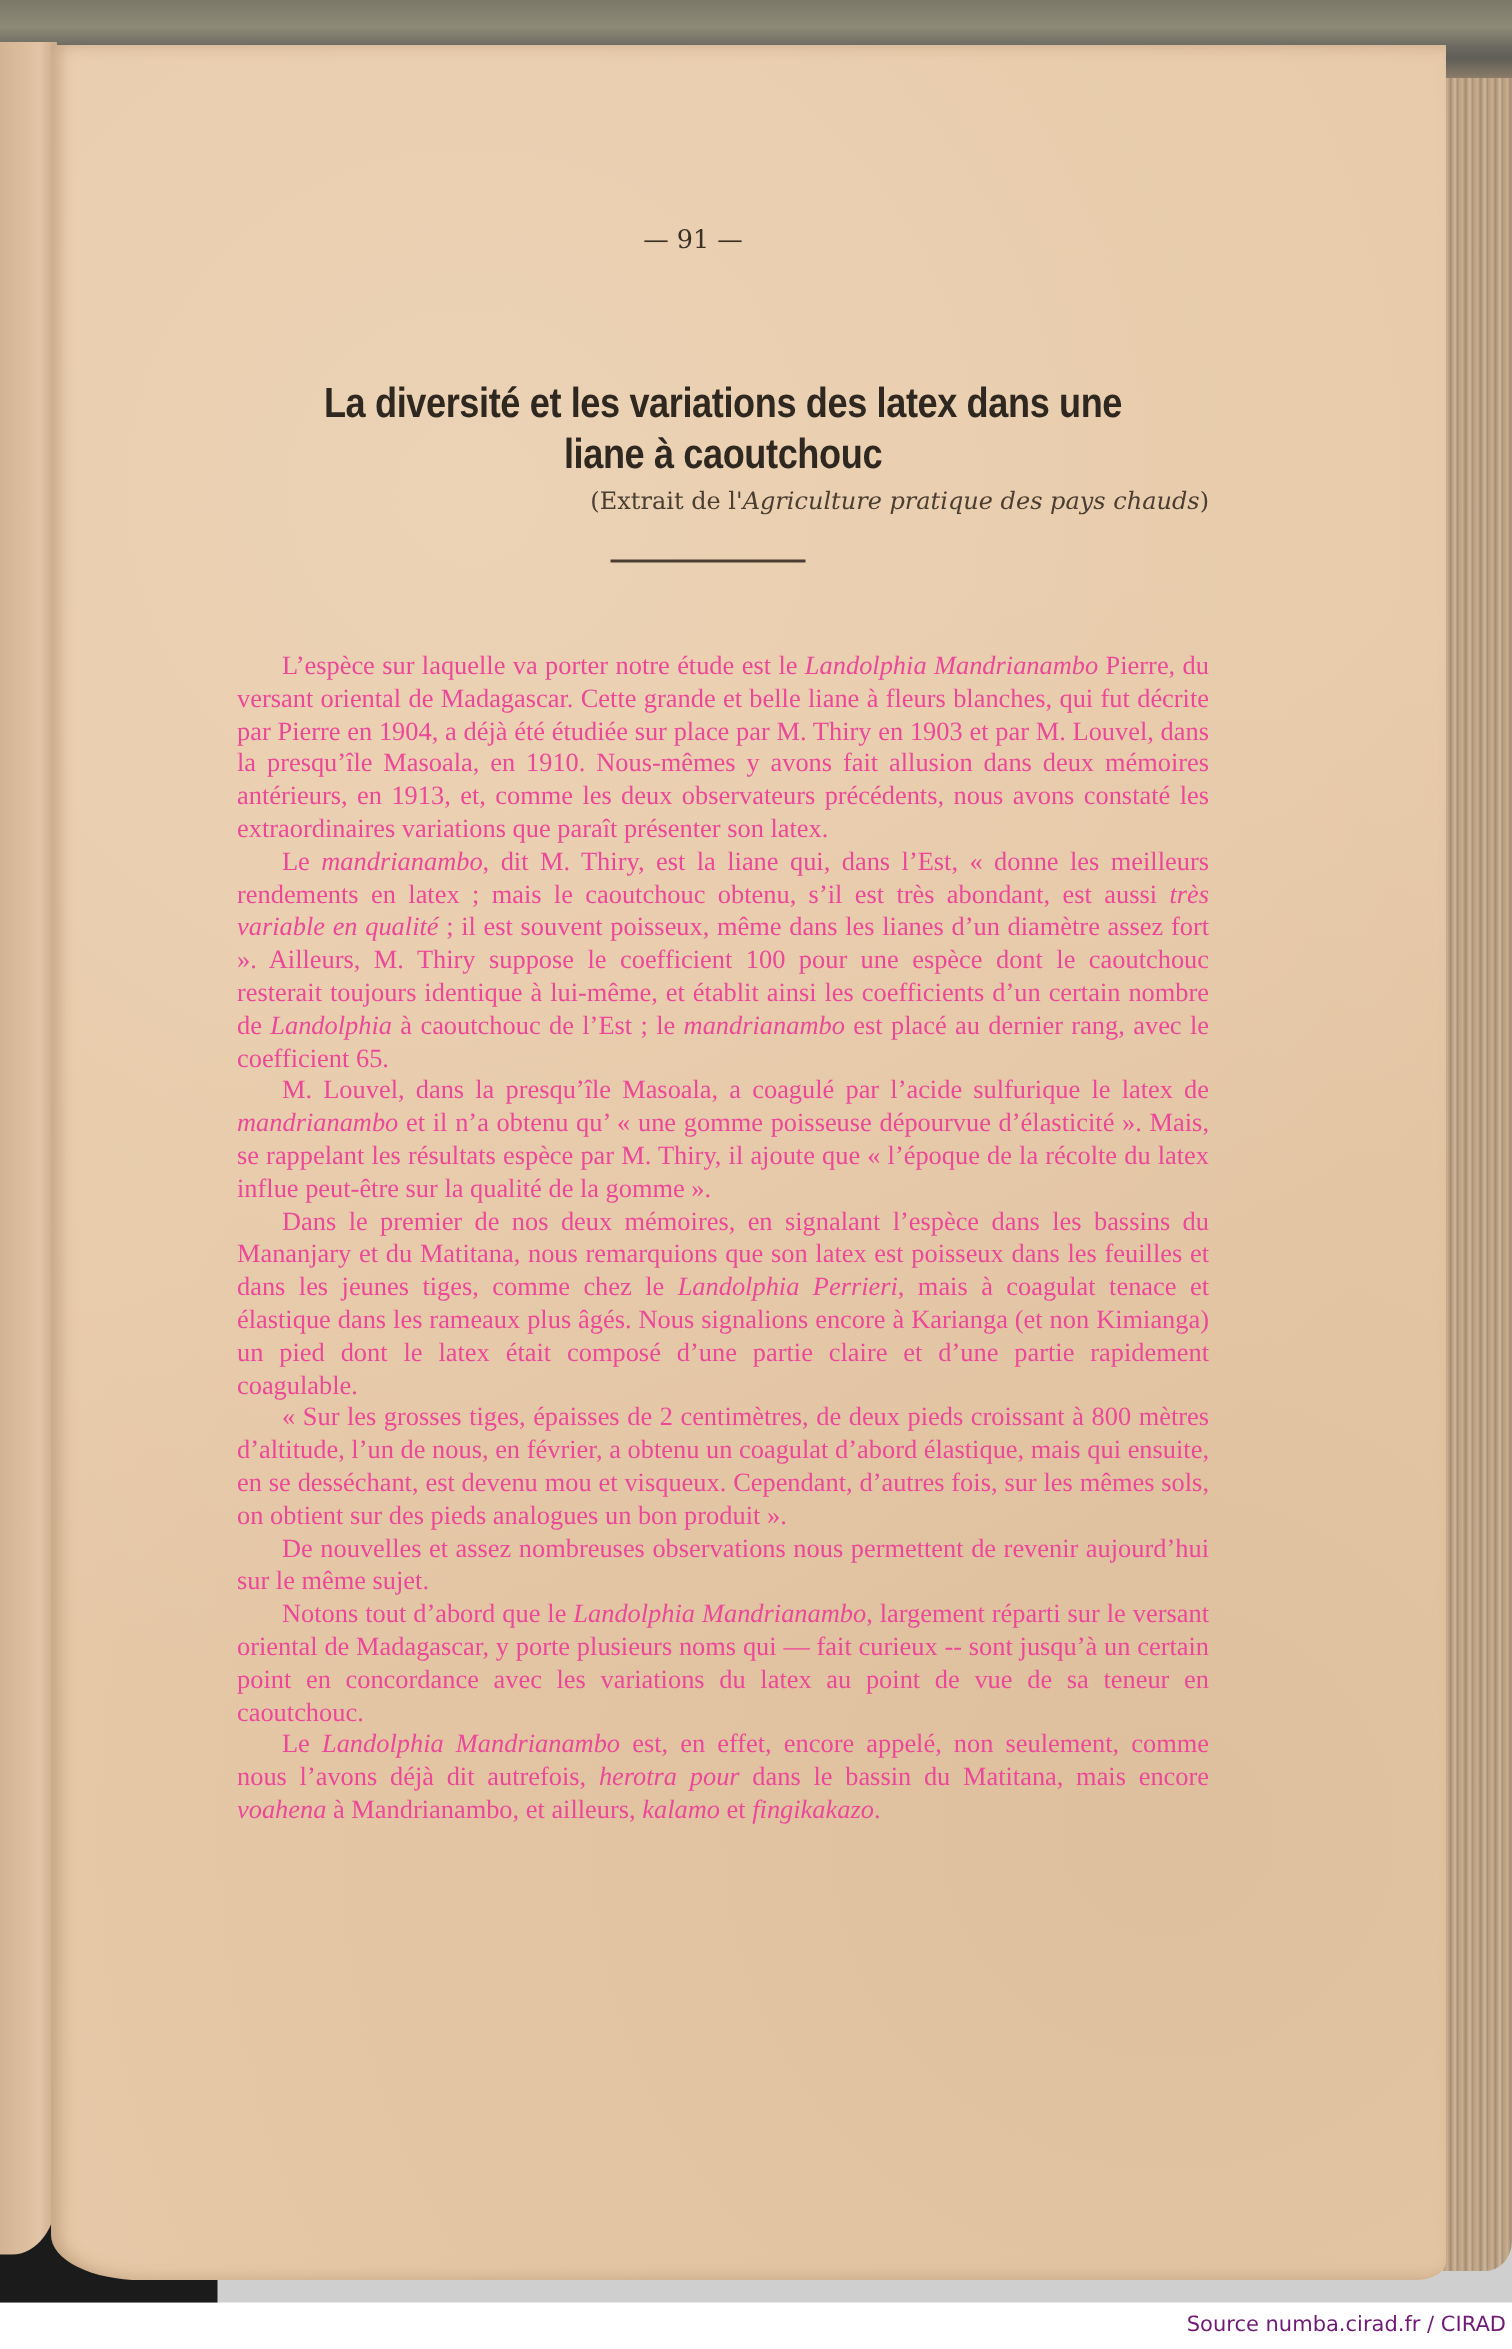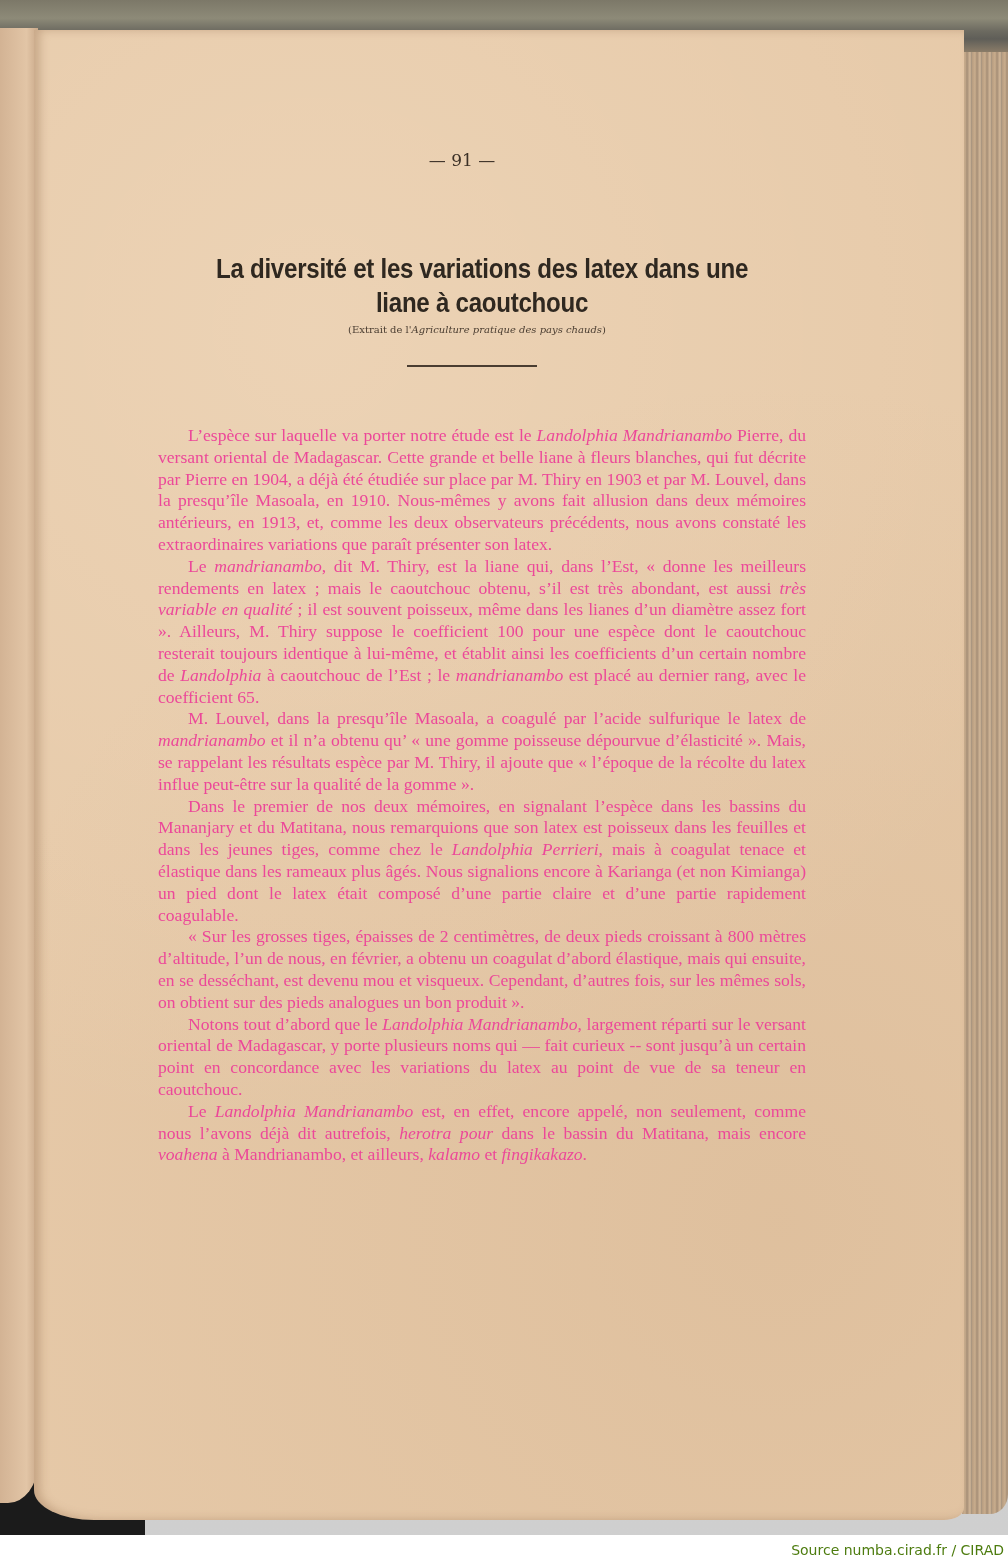--- a/index.html
+++ b/index.html
@@ -36,38 +36,38 @@
     border-bottom-right-radius:20px 12px;
     box-shadow: inset 6px 0 10px rgba(140,100,70,0.35);
   }
   .page-stack {
     position:absolute; left:962px; top:52px; width:46px; height:1462px;
     background:repeating-linear-gradient(90deg,#b69c80 0px,#c9ad8d 3px,#a58e76 5px,#d3b899 8px,#9c8b78 10px);
     border-bottom-right-radius:18px 20px;
   }
   .source {
     position:absolute; right:4px; top:1542px;
-    font-family:"DejaVu Sans", sans-serif; font-size:14px; color:#4d7c0f;
+    font-family:"DejaVu Sans", sans-serif; font-size:14px; color:#701a75;
   }
   .content {
     position:absolute; left:158px; top:150px; width:648px;
     color:#3b3026;
   }
   .page-number {
     text-align:center; font-size:17px; margin-left:-40px; margin-bottom:82px;
     font-family:"DejaVu Serif", serif;
   }
   .title {
     font-family:"Liberation Sans Narrow","Liberation Sans", sans-serif;
     font-weight:bold; font-size:28px; line-height:34px; text-align:center;
     color:#2f2820; letter-spacing:-0.3px; transform:scaleX(0.86); transform-origin:center;
     margin:0 -40px;
   }
   .subtitle {
-    text-align:center; font-size:10px; margin-top:4px; margin-left:-10px;
+    text-align:right; font-size:16px; margin-top:4px; margin-left:-10px;
     color:#4a3d31;
   }
   .subtitle i { font-style:italic; }
   .rule {
     width:130px; height:2px; background:#4a3d31; margin:30px auto 0 auto;
     position:relative; left:-10px;
   }
   .body-text { margin-top:58px; }
   .para {
     font-family:"Liberation Serif", serif;
@@ -97,18 +97,19 @@
     <span>(Extrait de l'</span><i>Agriculture pratique des pays chauds</i><span>)</span>
   </div>
   <div class="rule"></div>
 
   <div class="body-text" id="body-text">
       <p class="para"><span>L’espèce sur laquelle va porter notre étude est le </span><i>Landolphia Mandrianambo</i><span> Pierre, du versant oriental de Madagascar. Cette grande et belle liane à fleurs blanches, qui fut décrite par Pierre en 1904, a déjà été étudiée sur place par M. Thiry en 1903 et par M. Louvel, dans la presqu’île Masoala, en 1910. Nous-mêmes y avons fait allusion dans deux mémoires antérieurs, en 1913, et, comme les deux observateurs précédents, nous avons constaté les extraordinaires variations que paraît présenter son latex.</span></p>
       <p class="para"><span>Le </span><i>mandrianambo</i><span>, dit M. Thiry, est la liane qui, dans l’Est, « donne les meilleurs rendements en latex ; mais le caoutchouc obtenu, s’il est très abondant, est aussi </span><i>très variable en qualité</i><span> ; il est souvent poisseux, même dans les lianes d’un diamètre assez fort ». Ailleurs, M. Thiry suppose le coefficient 100 pour une espèce dont le caoutchouc resterait toujours identique à lui-même, et établit ainsi les coefficients d’un certain nombre de </span><i>Landolphia</i><span> à caoutchouc de l’Est ; le </span><i>mandrianambo</i><span> est placé au dernier rang, avec le coefficient 65.</span></p>
       <p class="para"><span>M. Louvel, dans la presqu’île Masoala, a coagulé par l’acide sulfurique le latex de </span><i>mandrianambo</i><span> et il n’a obtenu qu’ « une gomme poisseuse dépourvue d’élasticité ». Mais, se rappelant les résultats espèce par M. Thiry, il ajoute que « l’époque de la récolte du latex influe peut-être sur la qualité de la gomme ».</span></p>
       <p class="para"><span>Dans le premier de nos deux mémoires, en signalant l’espèce dans les bassins du Mananjary et du Matitana, nous remarquions que son latex est poisseux dans les feuilles et dans les jeunes tiges, comme chez le </span><i>Landolphia Perrieri</i><span>, mais à coagulat tenace et élastique dans les rameaux plus âgés. Nous signalions encore à Karianga (et non Kimianga) un pied dont le latex était composé d’une partie claire et d’une partie rapidement coagulable.</span></p>
       <p class="para"><span>« Sur les grosses tiges, épaisses de 2 centimètres, de deux pieds croissant à 800 mètres d’altitude, l’un de nous, en février, a obtenu un coagulat d’abord élastique, mais qui ensuite, en se desséchant, est devenu mou et visqueux. Cependant, d’autres fois, sur les mêmes sols, on obtient sur des pieds analogues un bon produit ».</span></p>
+      <p class="para"><span>De nouvelles et assez nombreuses observations nous permettent de revenir aujourd’hui sur le même sujet.</span></p>
       <p class="para"><span>Notons tout d’abord que le </span><i>Landolphia Mandrianambo</i><span>, largement réparti sur le versant oriental de Madagascar, y porte plusieurs noms qui — fait curieux -- sont jusqu’à un certain point en concordance avec les variations du latex au point de vue de sa teneur en caoutchouc.</span></p>
       <p class="para"><span>Le </span><i>Landolphia Mandrianambo</i><span> est, en effet, encore appelé, non seulement, comme nous l’avons déjà dit autrefois, </span><i>herotra pour</i><span> dans le bassin du Matitana, mais encore </span><i>voahena</i><span> à Mandrianambo, et ailleurs, </span><i>kalamo</i><span> et </span><i>fingikakazo</i><span>.</span></p>
     </div>
 </div>
 
 <div class="source">Source numba.cirad.fr / CIRAD</div>
 
 </body></html>

